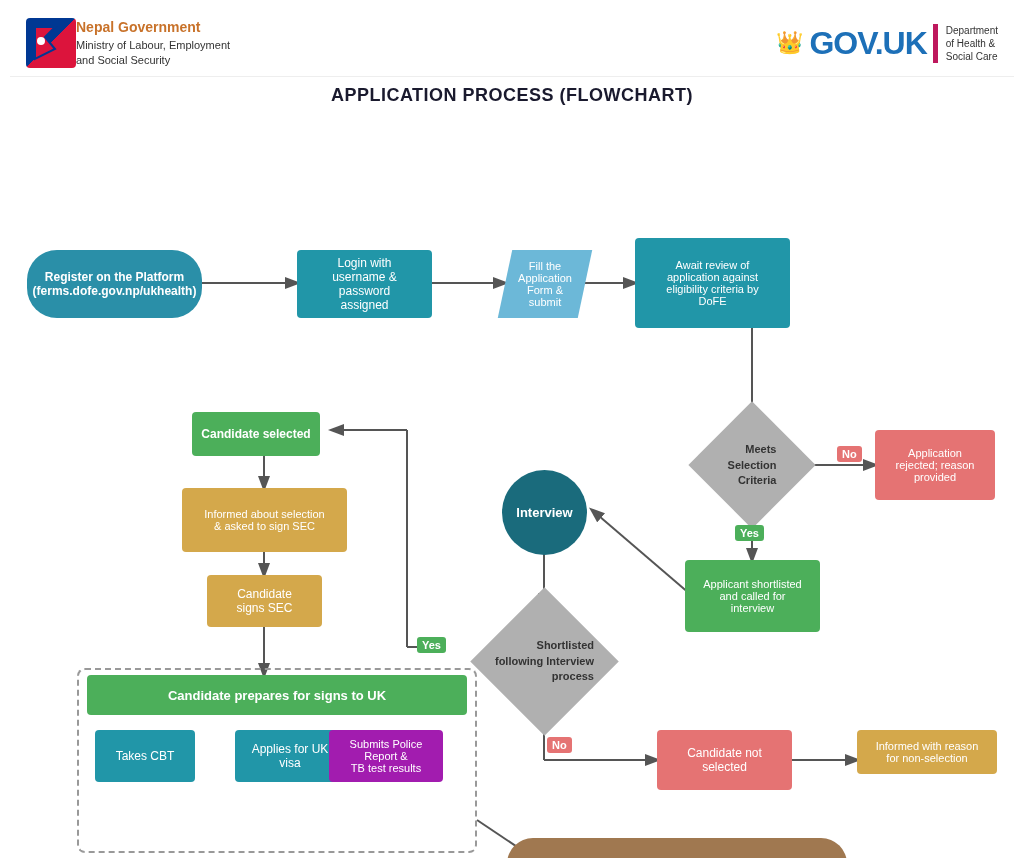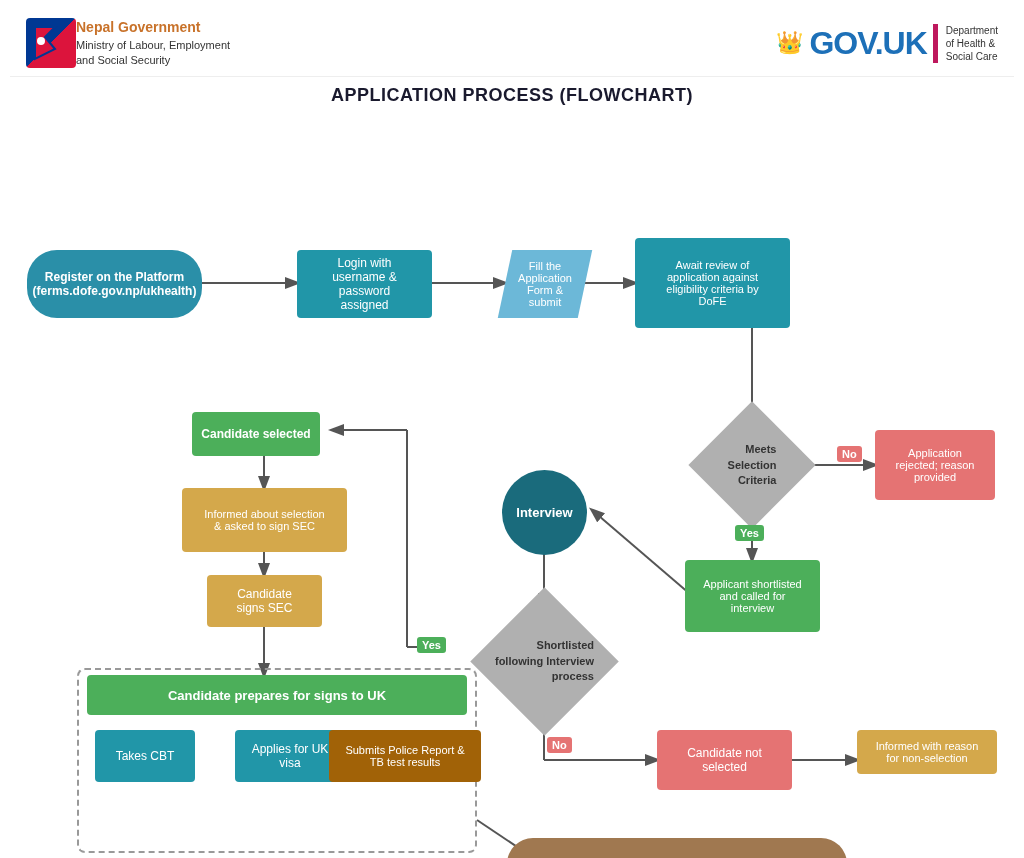--- a/index.html
+++ b/index.html
@@ -355,21 +355,21 @@
     </div>
 
     <div class="node rect" style="left:78px; top:610px; width:100px; height:52px; background:#2196a8; color:white; font-size:12px; padding:6px;justify-content:center;">
       <span>Takes CBT</span>
     </div>
 
     <div class="node rect" style="left:190px; top:610px; width:110px; height:52px; background:#2196a8; color:white; font-size:12px; padding:6px;margin-left:28px;">
       <span>Applies for UK visa</span>
     </div>
 
-    <div class="node rect" style="left:312px; top:610px; width:152px; height:52px; background:#a16207; color:white; font-size:11px; padding:6px;">
+    <div class="node rect" style="left:312px; top:610px; width:114px; height:52px; background:#a21caf; color:white; font-size:11px; padding:6px;">
       <span style="white-space:pre-line;">Submits Police Report &amp;
 TB test results</span>
     </div>
 
     <div class="node rounded-rect" style="left:490px; top:718px; width:340px; height:52px; background:#a07850; color:white; font-size:14px; font-weight:700; padding:8px;">
       <span>Placement in UK NHS hospitals</span>
     </div>
 
   </div>
 </div>

